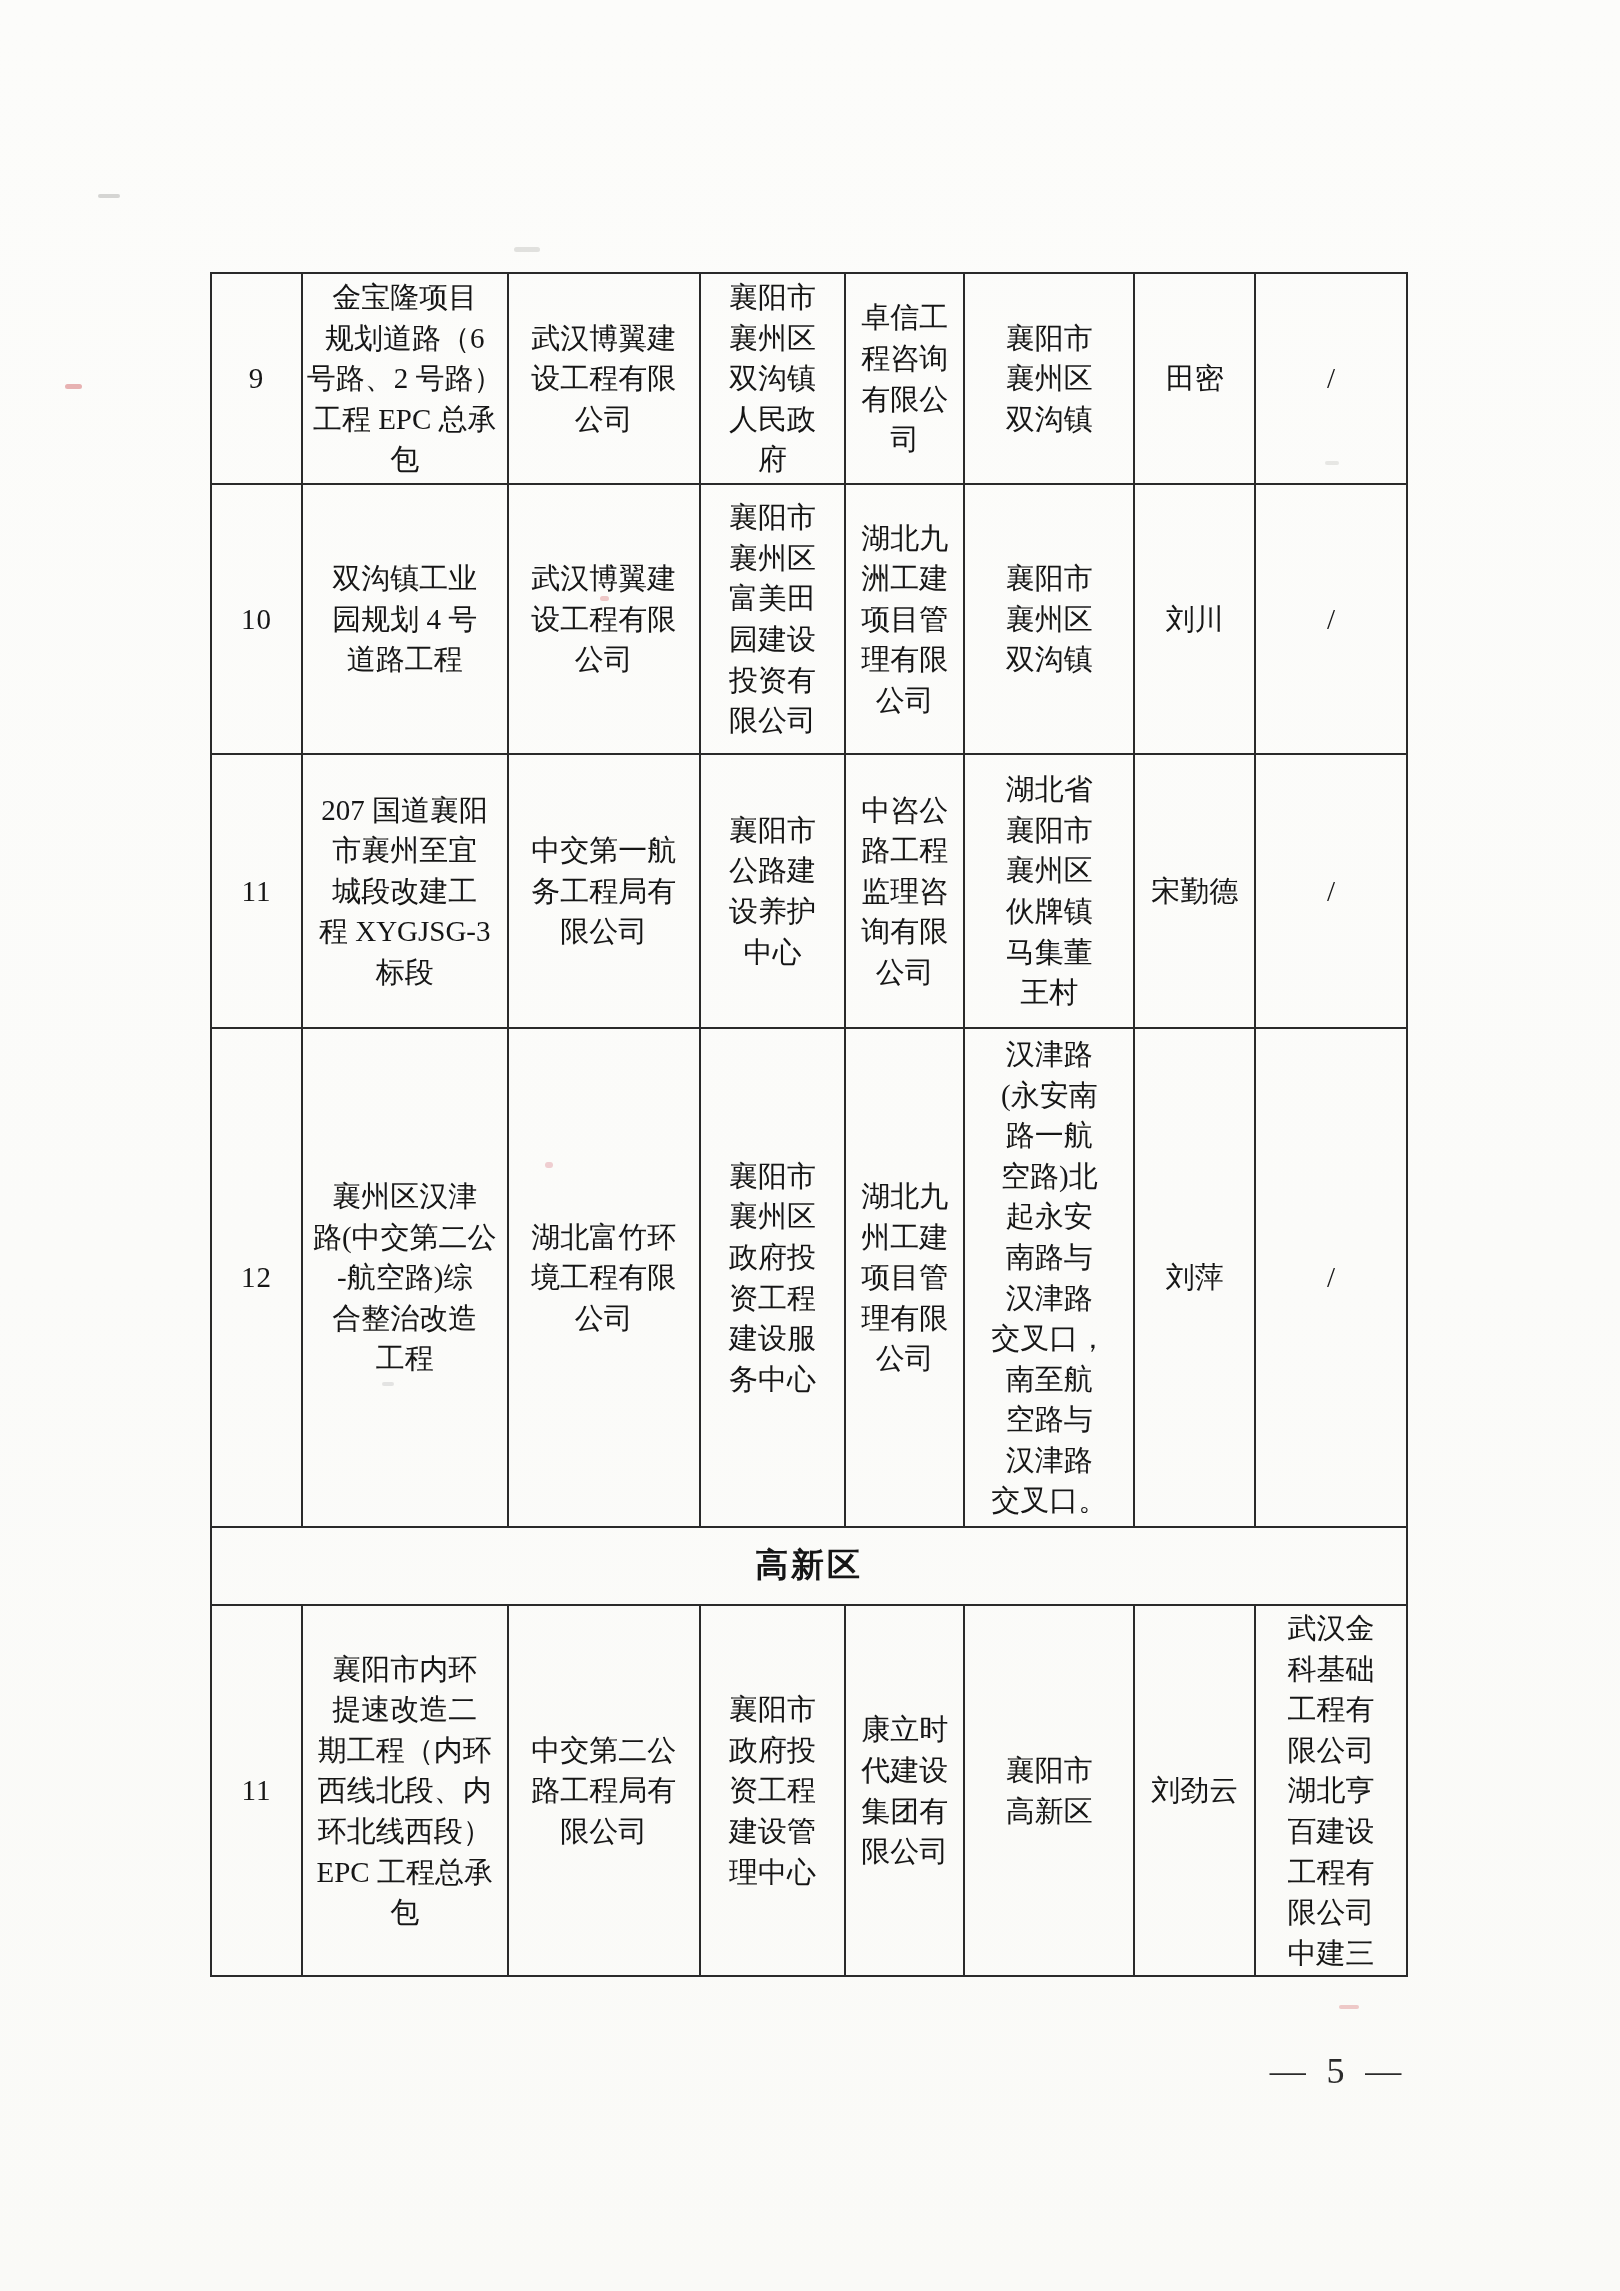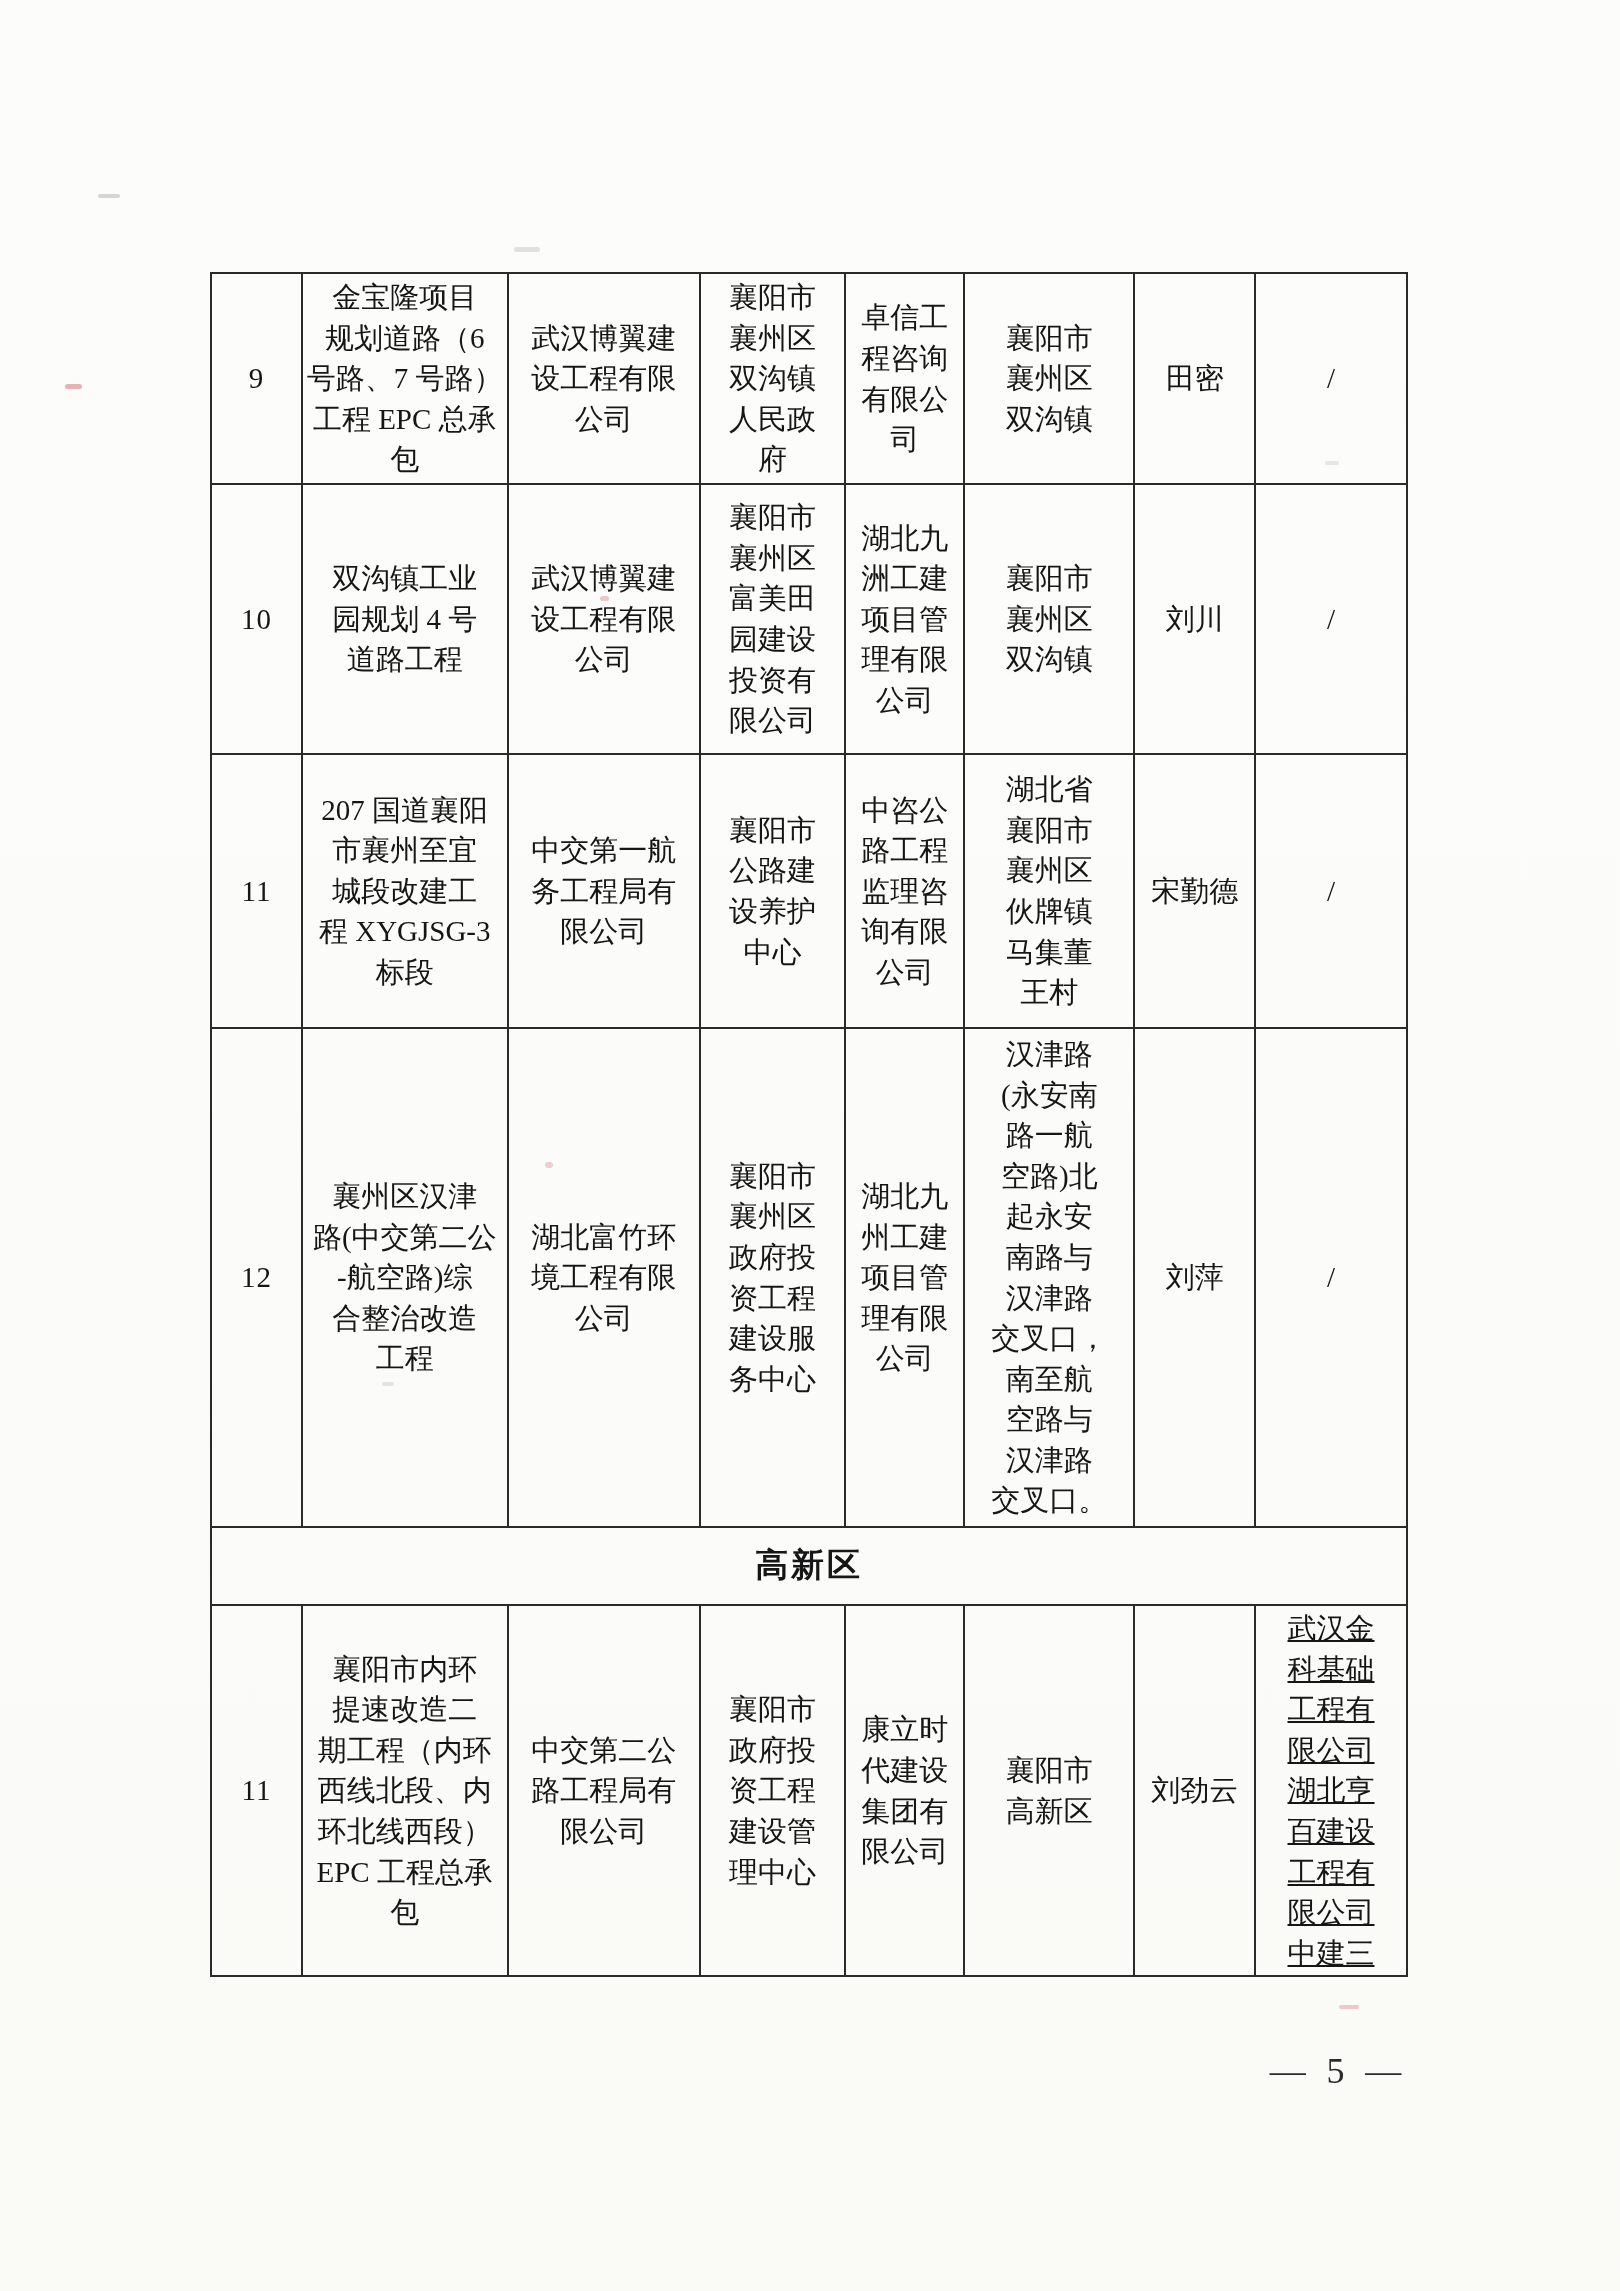--- a/index.html
+++ b/index.html
@@ -53,21 +53,20 @@
   td.slash{
     font-size:35px;
   }
   td.loc-tight{
     line-height:1.38;
     padding:0 1px;
   }
   td.members{
     line-height:1.4;
     padding:0 1px;
-    text-decoration:underline;
   }
   tr.section-row td{
     font-size:33px;
     font-weight:bold;
     letter-spacing:2.9px;
     line-height:1.2;
   }
   .footer-page-number{
     position:absolute;
     left:1255px;
@@ -103,21 +102,21 @@
       <col style="width:10.0%">
       <col style="width:14.2%">
       <col style="width:10.1%">
       <col style="width:12.7%">
     </colgroup>
     <tbody>
       <tr style="height:211px;">
         <td class="num">9</td>
         <td class="wide">金宝隆项目
 规划道路（6
-号路、7 号路）
+号路、2 号路）
 工程 EPC 总承
 包</td>
         <td class="wide">武汉博翼建
 设工程有限
 公司</td>
         <td>襄阳市
 襄州区
 双沟镇
 人民政
 府</td>

